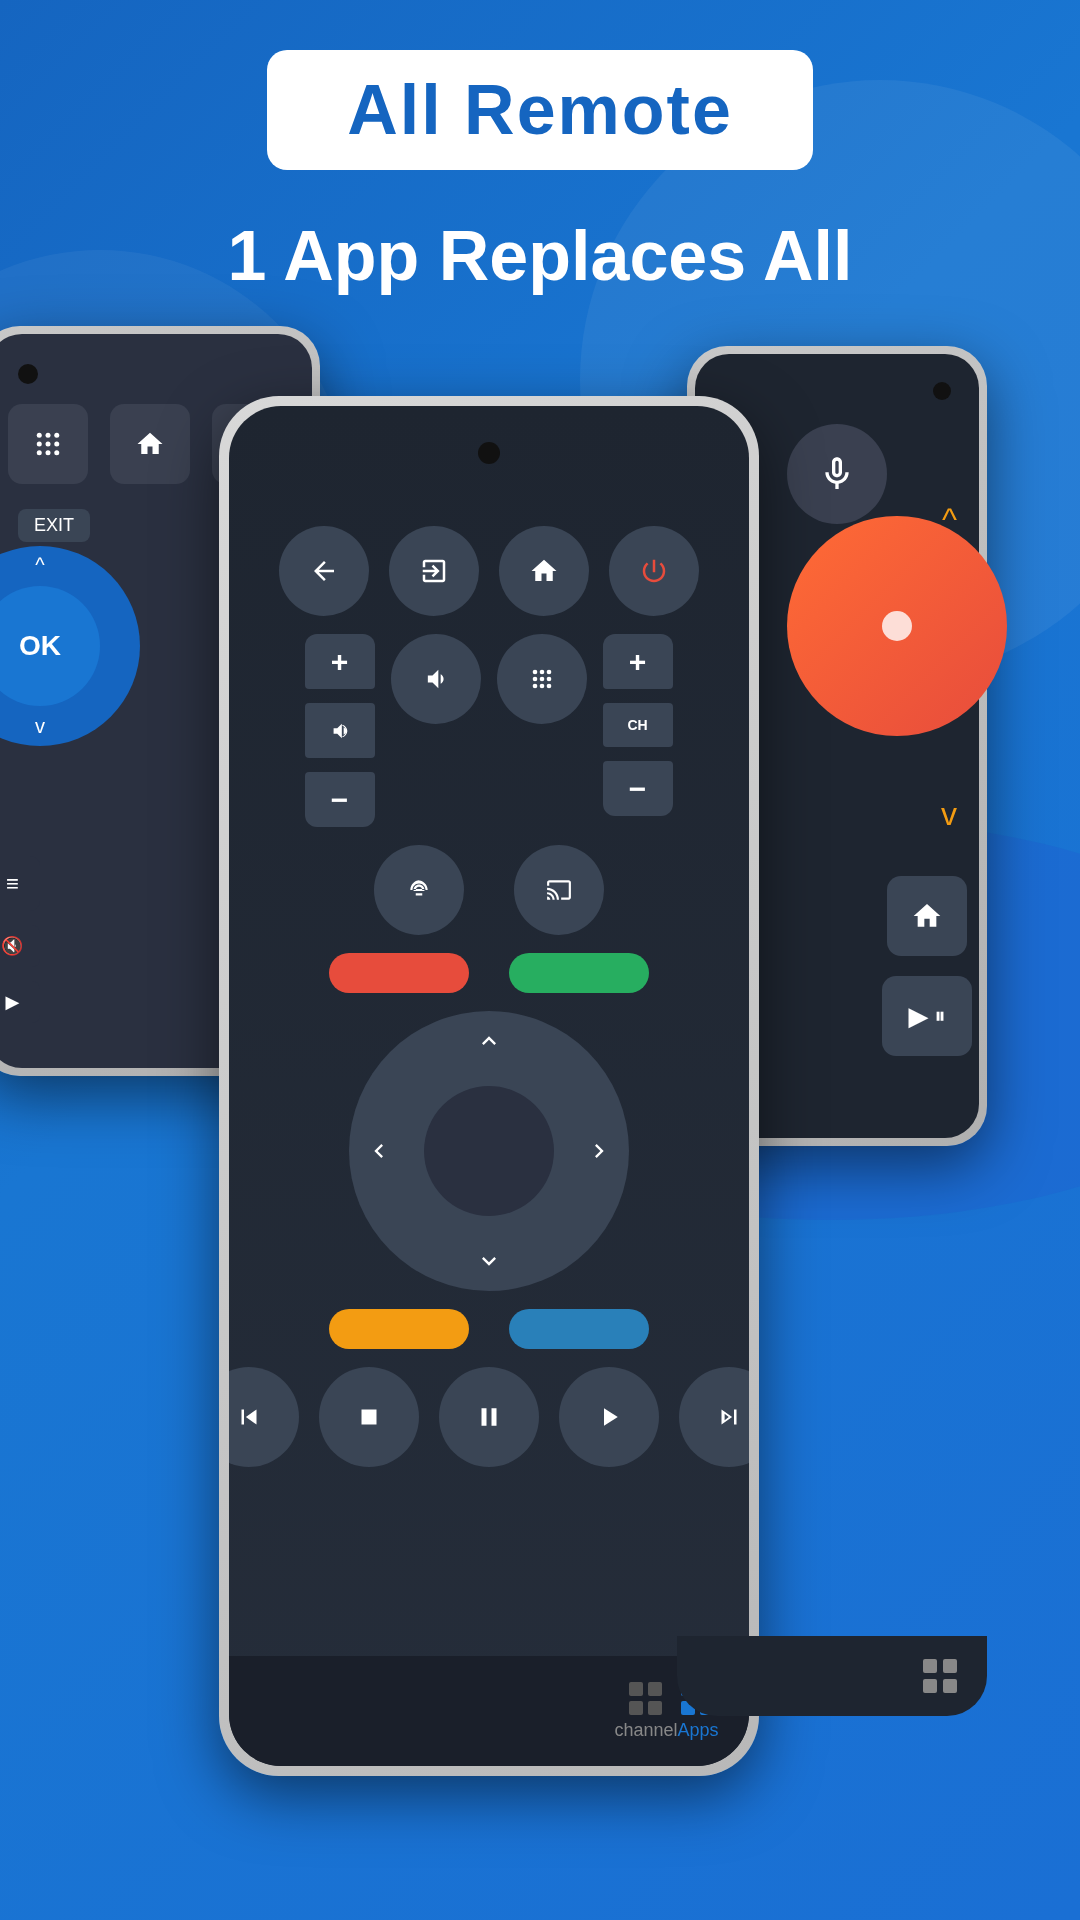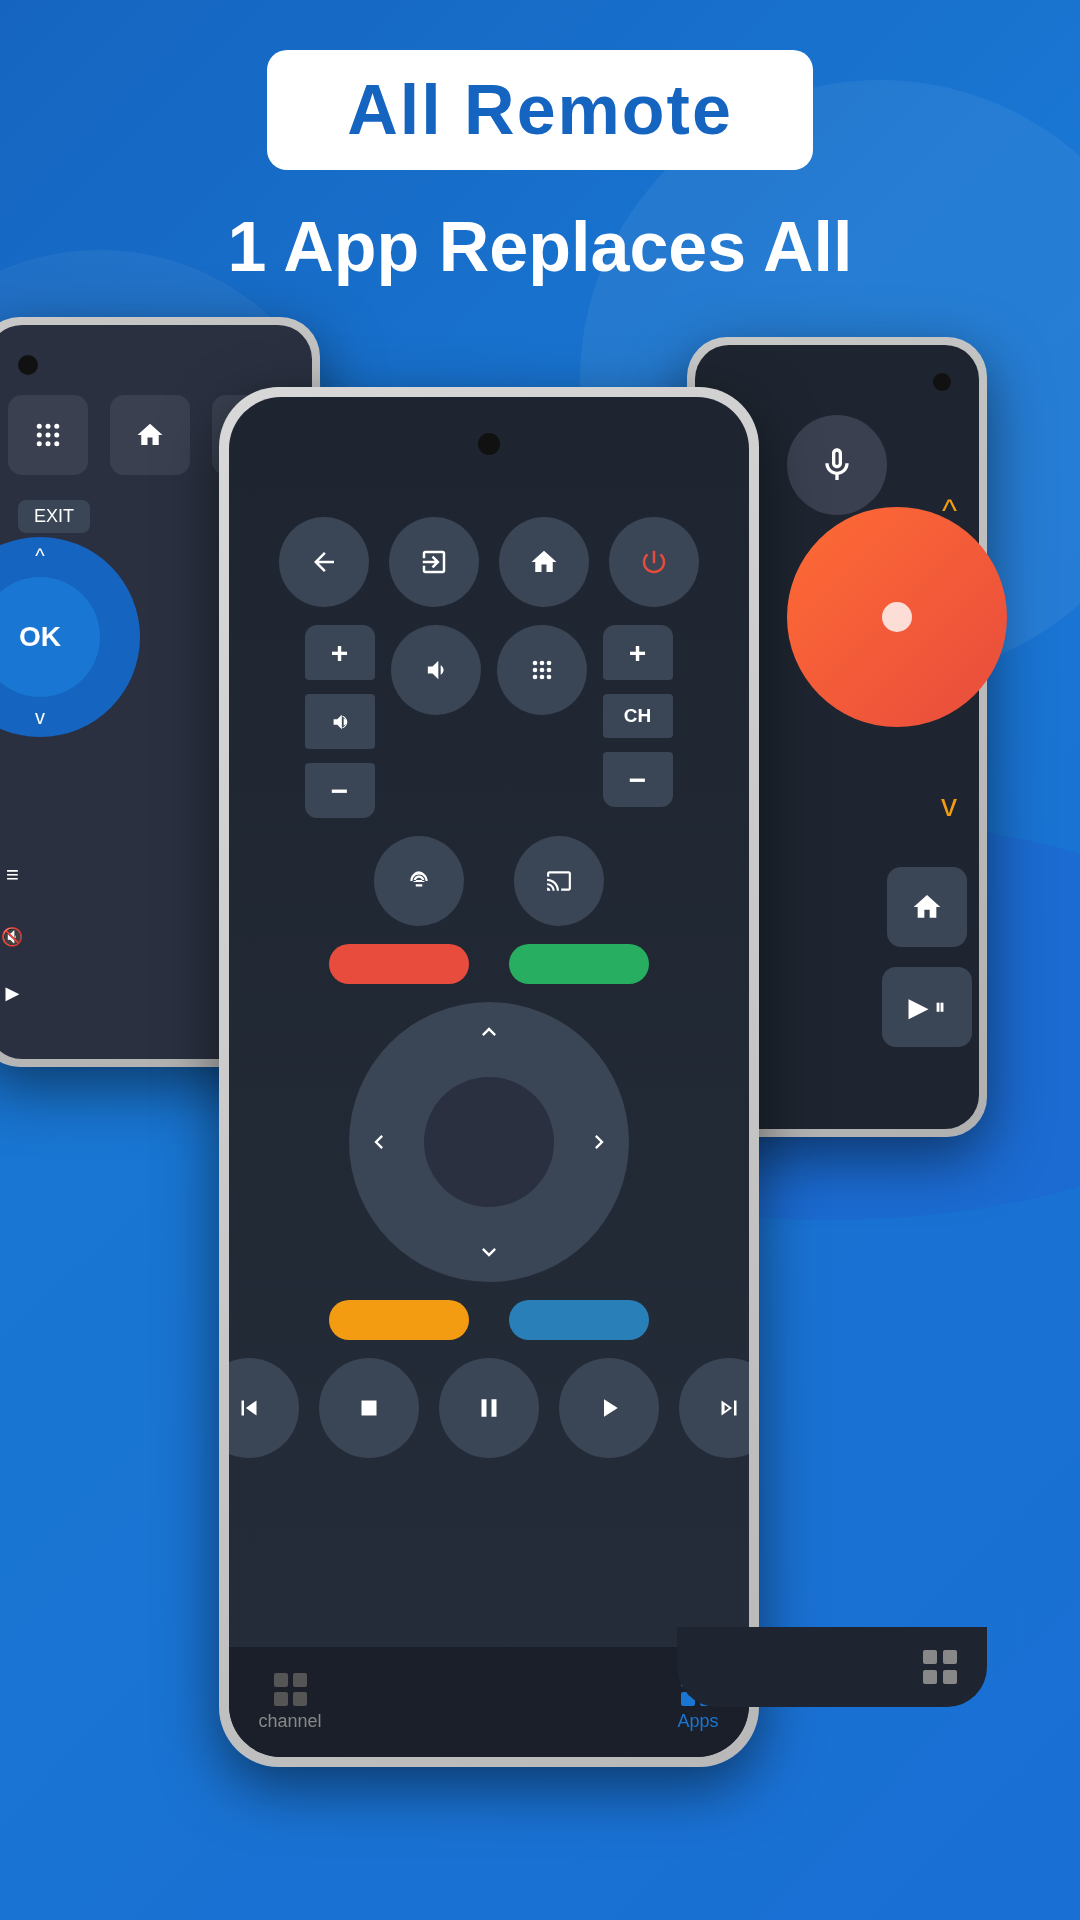--- a/index.html
+++ b/index.html
@@ -61,21 +61,21 @@
     .app-title {
       font-size: 70px;
       font-weight: 900;
       color: #1565C0;
       letter-spacing: 2px;
     }
     .app-subtitle {
       font-size: 70px;
       font-weight: 700;
       color: white;
-      margin-top: 7px;
+      margin-top: 16px;
     }
 
     
     .phones-area {
       position: relative;
       z-index: 5;
       width: 977px;
       height: 1480px;
       margin-top: 20px;
     }
@@ -521,21 +521,21 @@
                 <circle cx="18" cy="12" r="2"></circle>
               <circle cx="6" cy="18" r="2"></circle>
                 <circle cx="12" cy="18" r="2"></circle>
                 <circle cx="18" cy="18" r="2"></circle>
             </svg>
           </div>
 
           <div class="vol-col">
             <div class="vol-btn-plus" style="border-radius:12px 12px 4px 4px; font-size:30px; font-weight:bold;">+</div>
             <div style="height:6px;"></div>
-            <div style="width:70px; height:44px; background:#3a4555; border-radius:4px; display:flex; align-items:center; justify-content:center; color:white; font-size:19px; font-weight:bold;">CH</div>
+            <div style="width:70px; height:44px; background:#3a4555; border-radius:4px; display:flex; align-items:center; justify-content:center; color:white; font-size:14px; font-weight:bold;">CH</div>
             <div style="height:6px;"></div>
             <div class="vol-btn-minus" style="border-radius:4px 4px 12px 12px; font-size:30px; font-weight:bold;">−</div>
           </div>
         </div>
 
         <div class="btn-row" style="gap:50px;">
           <div class="rc-btn">
             <svg width="26" height="26" viewBox="0 0 24 24" fill="white">
                 <path d="M7 11h10v2H7zm2 4h6v2H9zm3-12C8.1 3 4 7.1 4 12h2c0-3.31 2.69-6 6-6s6 2.69 6 6h2c0-4.9-4.1-9-9-9zm0 4C9.24 7 7 9.24 7 12h2c0-1.66 1.34-3 3-3s3 1.34 3 3h2c0-2.76-2.24-5-5-5z"></path>
               </svg>
@@ -611,21 +611,21 @@
           </div>
           <div class="media-btn">
             <svg width="30" height="30" viewBox="0 0 24 24" fill="white">
                 <path d="M6 18l8.5-6L6 6v12zm2.5-8.63L11.77 12 8.5 14.63V9.37zM16 6h2v12h-2z"></path>
               </svg>
           </div>
         </div>
 
       </div>
 
-      <div style="position:absolute; bottom:0; left:0; right:0; height:110px; background:#1a1f2a; display:flex; align-items:center; justify-content:space-between; padding:0 30px;">
+      <div style="position:absolute; bottom:0; left:0; right:0; height:110px; background:#1a1f2a; display:flex; align-items:center; justify-content:flex-end; padding:0 30px;">
         <div style="display:flex; flex-direction:column; align-items:center; gap:5px;">
           <div style="display:grid; grid-template-columns:1fr 1fr; gap:5px;">
             <div style="width:14px; height:14px; background:#555; border-radius:2px;"></div>
             <div style="width:14px; height:14px; background:#555; border-radius:2px;"></div>
             <div style="width:14px; height:14px; background:#555; border-radius:2px;"></div>
             <div style="width:14px; height:14px; background:#555; border-radius:2px;"></div>
           </div>
           <span style="font-size:18px; color:#888;">channel</span>
         </div>
         <div style="display:flex; flex-direction:column; align-items:center; gap:5px;">

